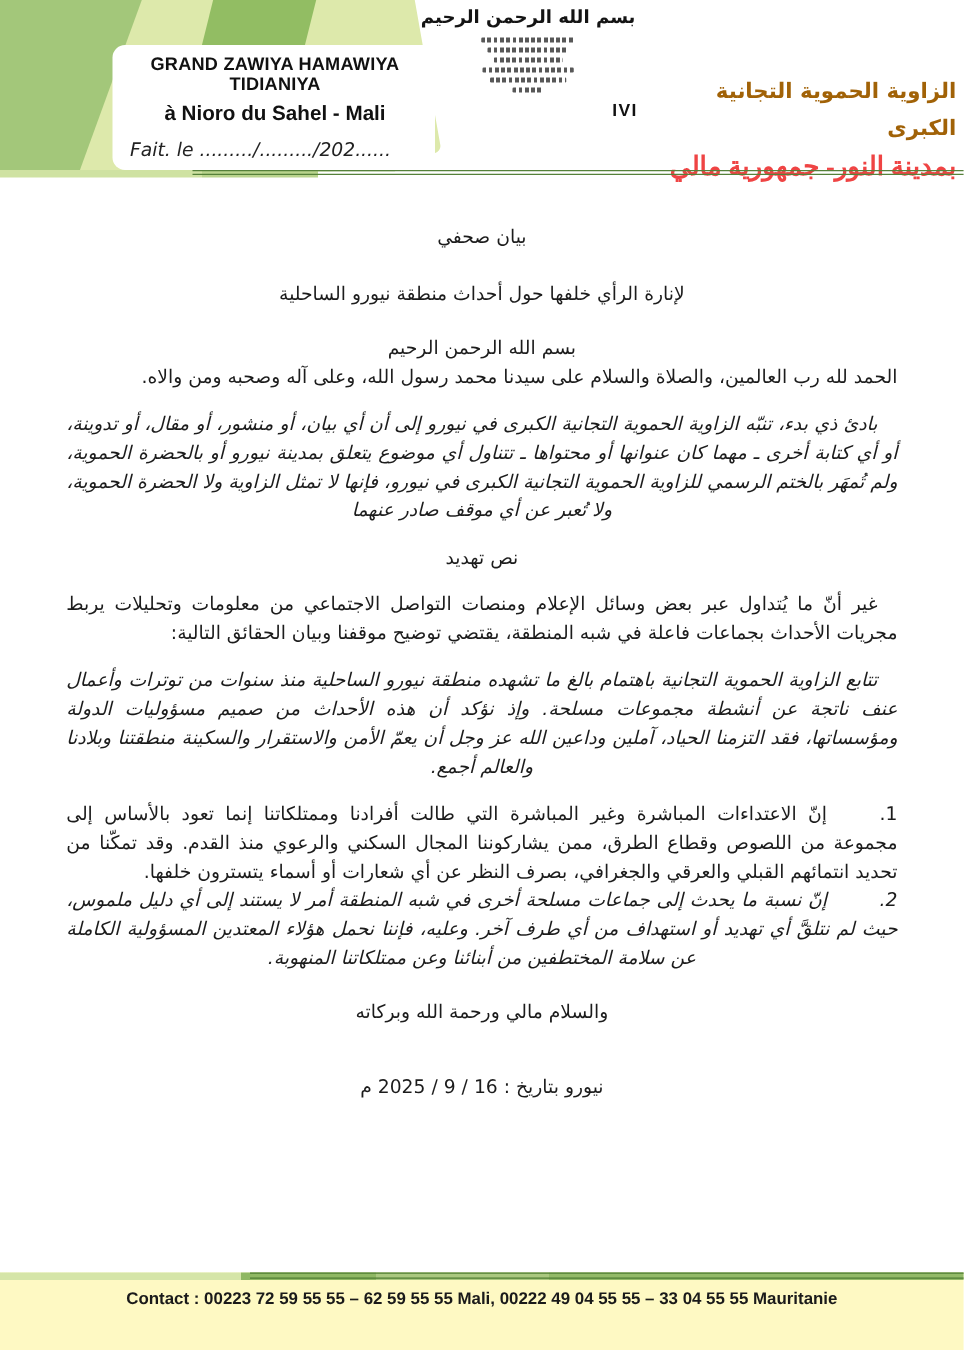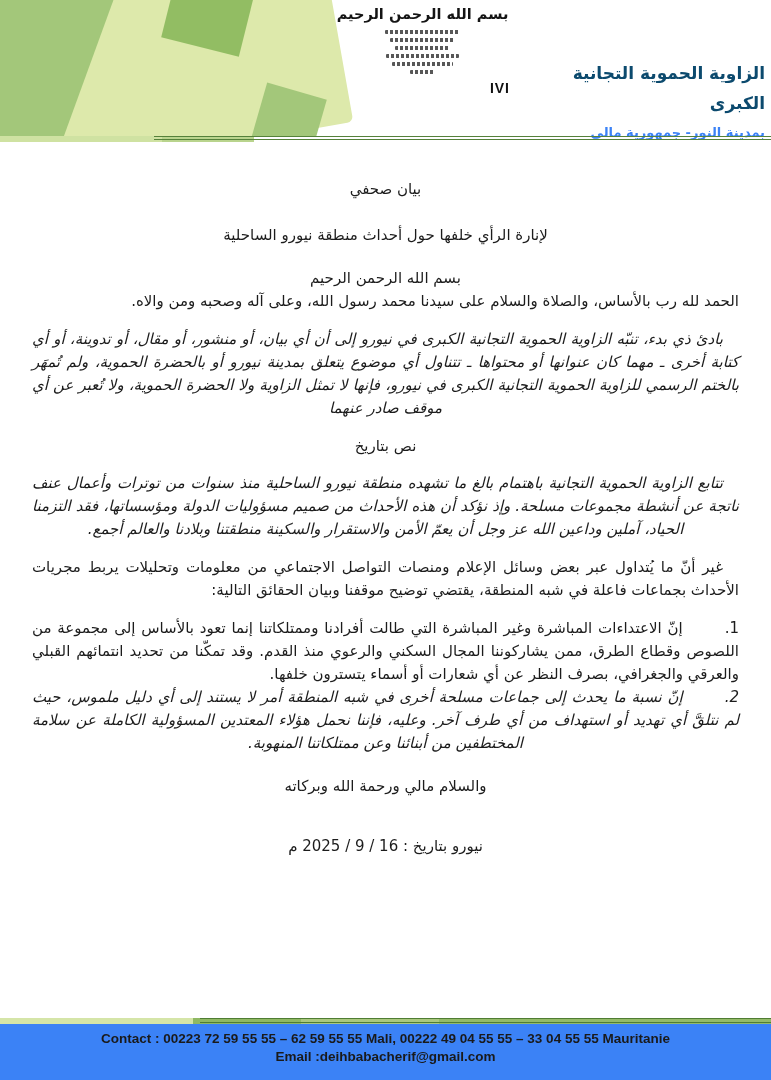--- a/index.html
+++ b/index.html
@@ -22,63 +22,68 @@
   }
   .org-latin-name{font-family:"Liberation Sans",sans-serif;font-weight:bold;font-size:14.5px;color:#111;text-align:center;letter-spacing:.2px;}
   .org-latin-loc{font-family:"Liberation Sans",sans-serif;font-weight:bold;font-size:16.5px;color:#111;text-align:center;margin-top:6px;}
   .fait-line{font-family:"DejaVu Sans",sans-serif;font-style:italic;font-size:15px;color:#222;margin-top:10px;text-align:left;padding-left:4px;}
   .header-center{position:absolute;left:335px;top:6px;width:175px;text-align:center;z-index:2;}
   .bismillah-top{font-size:14.5px;font-weight:bold;direction:rtl;color:#141414;}
   .seal{margin:8px auto 0;width:88px;}
   .seal-line{height:4px;margin:4px auto;background:repeating-linear-gradient(90deg,#3a3a3a 0 3px,transparent 3px 5px);opacity:.85;border-radius:1px;}
   .seal-mark{font-family:"Liberation Sans",sans-serif;font-weight:bold;font-size:14px;color:#111;margin-top:6px;letter-spacing:1px;text-align:right;}
   .header-right{position:absolute;right:6px;top:58px;width:250px;text-align:right;direction:rtl;z-index:2;}
-  .org-ar-name{font-size:17px;font-weight:bold;color:#0c4a6e;line-height:30px;}
-  .org-ar-loc{font-size:13px;font-weight:bold;color:#3b82f6;line-height:30px;}
+  .org-ar-name{font-size:17px;font-weight:bold;color:#a16207;line-height:30px;}
+  .org-ar-loc{font-size:21px;font-weight:bold;color:#ef4444;line-height:30px;font-family:Liberation Serif, serif;}
   .header-sep{position:absolute;left:0;top:136px;width:771px;height:6px;z-index:4;
     background:linear-gradient(to right,#cfe2a2 0,#cfe2a2 21%,#b9d48d 21%,#b9d48d 33%,transparent 33%);}
   .header-sep .dbl{position:absolute;right:0;top:0;width:80%;height:4px;border-top:1.6px solid #55813a;border-bottom:1.6px solid #55813a;box-sizing:border-box;}
   
-  .main{direction:rtl;padding:0 32px;text-align:right;font-size:15px;line-height:23px;color:#1c1c1c;}
+  .main{direction:rtl;padding:0 53px;text-align:right;font-size:15px;line-height:23px;color:#1c1c1c;}
   .centered{text-align:center;}
   .doc-title{margin-top:36px;}
   .doc-subtitle{margin-top:23px;}
   .basmala{margin-top:20px;}
   .para{text-align:justify;}
   .center-last{text-align-last:center;font-style:italic;}
   .indent{text-indent:16px;}
   .opening{margin-top:0;}
   .intro{margin-top:11px;}
   .section-heading{margin-top:14px;margin-bottom:14px;}
   .statement{margin-top:14px;}
   .clarif{margin-top:13px;}
   .fact-item{margin:0;}
   .fact-num{display:inline-block;}
   .fact-tab{display:inline-block;width:42px;}
   .closing{margin-top:15px;}
   .salutation{margin-top:20px;}
   .dateline{margin-top:37px;}
   
-  .footer{position:absolute;left:0;bottom:0;width:771px;height:62px;background:#3b82f6;}
+  .footer{position:absolute;left:0;bottom:0;width:771px;height:62px;background:#fef9c3;}
   .footer-sep{position:relative;width:771px;height:6px;
     background:linear-gradient(to right,#d5e5a8 0,#d5e5a8 25%,#8fb863 25%,#8fb863 39%,#aac87f 39%,#aac87f 57%,#93ba68 57%,#93ba68 100%);}
   .footer-sep .dbl{position:absolute;right:0;top:0;width:74%;height:5px;border-top:1.5px solid #4f7d33;border-bottom:1.5px solid #4f7d33;box-sizing:border-box;}
   .footer-text{font-family:"Liberation Sans",sans-serif;font-weight:bold;color:#1a1a1a;text-align:center;}
   .contact-line{font-size:13.5px;margin-top:7px;}
   .email-line{font-size:13.5px;margin-top:3px;}
 </style>
 </head>
 <body>
 
 <div class="header">
   <div class="shapes">
     <div class="shape shape-pale"></div>
     <div class="shape shape-dark-accent"></div>
     <div class="shape shape-medium"></div>
     <div class="shape shape-bottom-square"></div>
+  </div>
+  <div class="white-card">
+    <div class="org-latin-name">GRAND ZAWIYA HAMAWIYA TIDIANIYA</div>
+    <div class="org-latin-loc">à Nioro du Sahel - Mali</div>
+    <div class="fait-line">Fait. le ........./........./202......</div>
   </div>
   <div class="header-center">
     <div class="bismillah-top">بسم الله الرحمن الرحيم</div>
     <div class="seal">
       <div class="seal-line" style="width:86%"></div>
       <div class="seal-line" style="width:74%"></div>
       <div class="seal-line" style="width:62%"></div>
       <div class="seal-line" style="width:84%"></div>
       <div class="seal-line" style="width:70%"></div>
       <div class="seal-line" style="width:28%"></div>
@@ -91,30 +96,29 @@
   </div>
   <div class="header-sep">
       <div class="dbl"></div>
     </div>
 </div>
 
 <div class="main">
   <div class="centered doc-title">بيان صحفي</div>
   <div class="centered doc-subtitle">لإنارة الرأي خلفها حول أحداث منطقة نيورو الساحلية</div>
   <div class="centered basmala">بسم الله الرحمن الرحيم</div>
-  <p class="para opening">الحمد لله رب بالأساس، والصلاة والسلام على سيدنا محمد رسول الله، وعلى آله وصحبه ومن والاه.</p>
+  <p class="para opening">الحمد لله رب العالمين، والصلاة والسلام على سيدنا محمد رسول الله، وعلى آله وصحبه ومن والاه.</p>
   <p class="para intro center-last indent">بادئ ذي بدء، تنبّه الزاوية الحموية التجانية الكبرى في نيورو إلى أن أي بيان، أو منشور، أو مقال، أو تدوينة، أو أي كتابة أخرى ـ مهما كان عنوانها أو محتواها ـ تتناول أي موضوع يتعلق بمدينة نيورو أو بالحضرة الحموية، ولم تُمهَر بالختم الرسمي للزاوية الحموية التجانية الكبرى في نيورو، فإنها لا تمثل الزاوية ولا الحضرة الحموية، ولا تُعبر عن أي موقف صادر عنهما</p>
-  <div class="centered section-heading">نص بتاريخ</div>
+  <div class="centered section-heading">نص تهديد</div>
+  <p class="para clarif indent">غير أنّ ما يُتداول عبر بعض وسائل الإعلام ومنصات التواصل الاجتماعي من معلومات وتحليلات يربط مجريات الأحداث بجماعات فاعلة في شبه المنطقة، يقتضي توضيح موقفنا وبيان الحقائق التالية:</p>
   <p class="para statement center-last indent">تتابع الزاوية الحموية التجانية باهتمام بالغ ما تشهده منطقة نيورو الساحلية منذ سنوات من توترات وأعمال عنف ناتجة عن أنشطة مجموعات مسلحة. وإذ نؤكد أن هذه الأحداث من صميم مسؤوليات الدولة ومؤسساتها، فقد التزمنا الحياد، آملين وداعين الله عز وجل أن يعمّ الأمن والاستقرار والسكينة منطقتنا وبلادنا والعالم أجمع.</p>
-  <p class="para clarif indent">غير أنّ ما يُتداول عبر بعض وسائل الإعلام ومنصات التواصل الاجتماعي من معلومات وتحليلات يربط مجريات الأحداث بجماعات فاعلة في شبه المنطقة، يقتضي توضيح موقفنا وبيان الحقائق التالية:</p>
   <p class="para fact-item"><span class="fact-num">1.</span><span class="fact-tab"></span><span>إنّ الاعتداءات المباشرة وغير المباشرة التي طالت أفرادنا وممتلكاتنا إنما تعود بالأساس إلى مجموعة من اللصوص وقطاع الطرق، ممن يشاركوننا المجال السكني والرعوي منذ القدم. وقد تمكّنا من تحديد انتمائهم القبلي والعرقي والجغرافي، بصرف النظر عن أي شعارات أو أسماء يتسترون خلفها.</span></p>
   <p class="para fact-item center-last"><span class="fact-num">2.</span><span class="fact-tab"></span><span>إنّ نسبة ما يحدث إلى جماعات مسلحة أخرى في شبه المنطقة أمر لا يستند إلى أي دليل ملموس، حيث لم نتلقَّ أي تهديد أو استهداف من أي طرف آخر. وعليه، فإننا نحمل هؤلاء المعتدين المسؤولية الكاملة عن سلامة المختطفين من أبنائنا وعن ممتلكاتنا المنهوبة.</span></p>
   <div class="centered salutation">والسلام مالي ورحمة الله وبركاته</div>
   <div class="centered dateline">نيورو بتاريخ : 16 / 9 / 2025 م</div>
 </div>
 
 <div class="footer">
   <div class="footer-sep">
       <div class="dbl"></div>
     </div>
   <div class="footer-text contact-line">Contact : 00223 72 59 55 55 – 62 59 55 55 Mali,  00222 49 04 55 55 – 33 04 55 55  Mauritanie</div>
-  <div class="footer-text email-line">Email :deihbabacherif@gmail.com</div>
 </div>
 
 </body></html>

